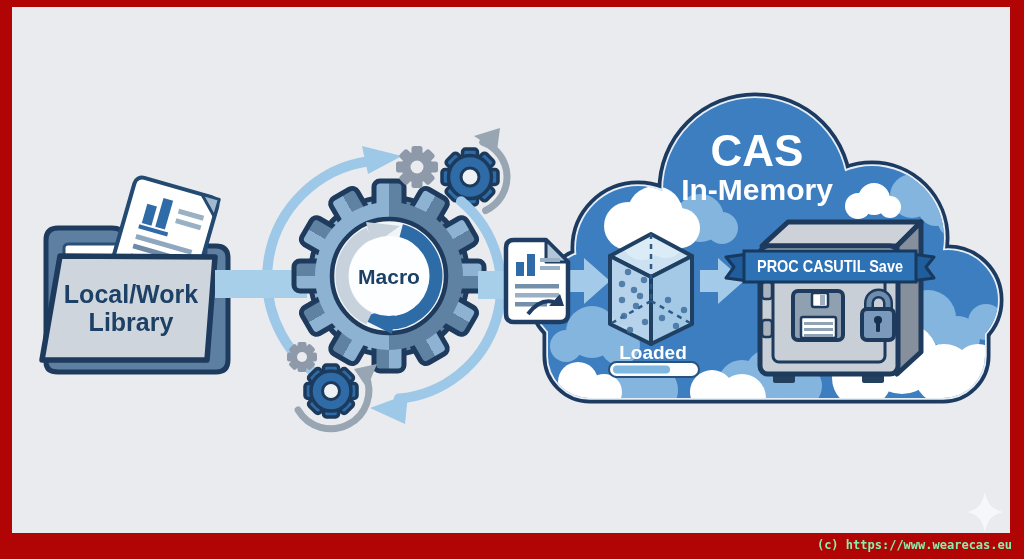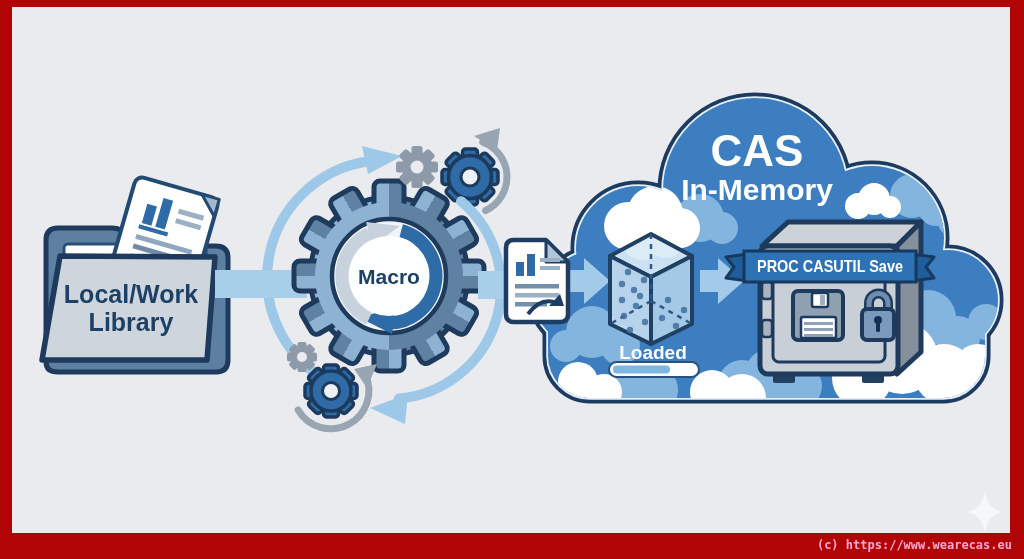--- a/index.html
+++ b/index.html
@@ -12,21 +12,21 @@
   }
   .canvas{
     position:absolute;
     left:12px;top:7px;right:14px;bottom:26px;
     background:#e9ebee;
   }
   .canvas svg{display:block;}
   .watermark{
     position:absolute;
     right:12px;bottom:4px;height:20px;line-height:20px;
-    color:#f9a8d4;
+    color:#86efac;
     font-family:"DejaVu Sans Mono", monospace;
     font-weight:bold;font-size:12px;letter-spacing:0px;
   }
   text{font-family:"Liberation Sans", sans-serif;}
 </style>
 </head>
 <body>
 
 <div class="frame">
   <div class="canvas">

